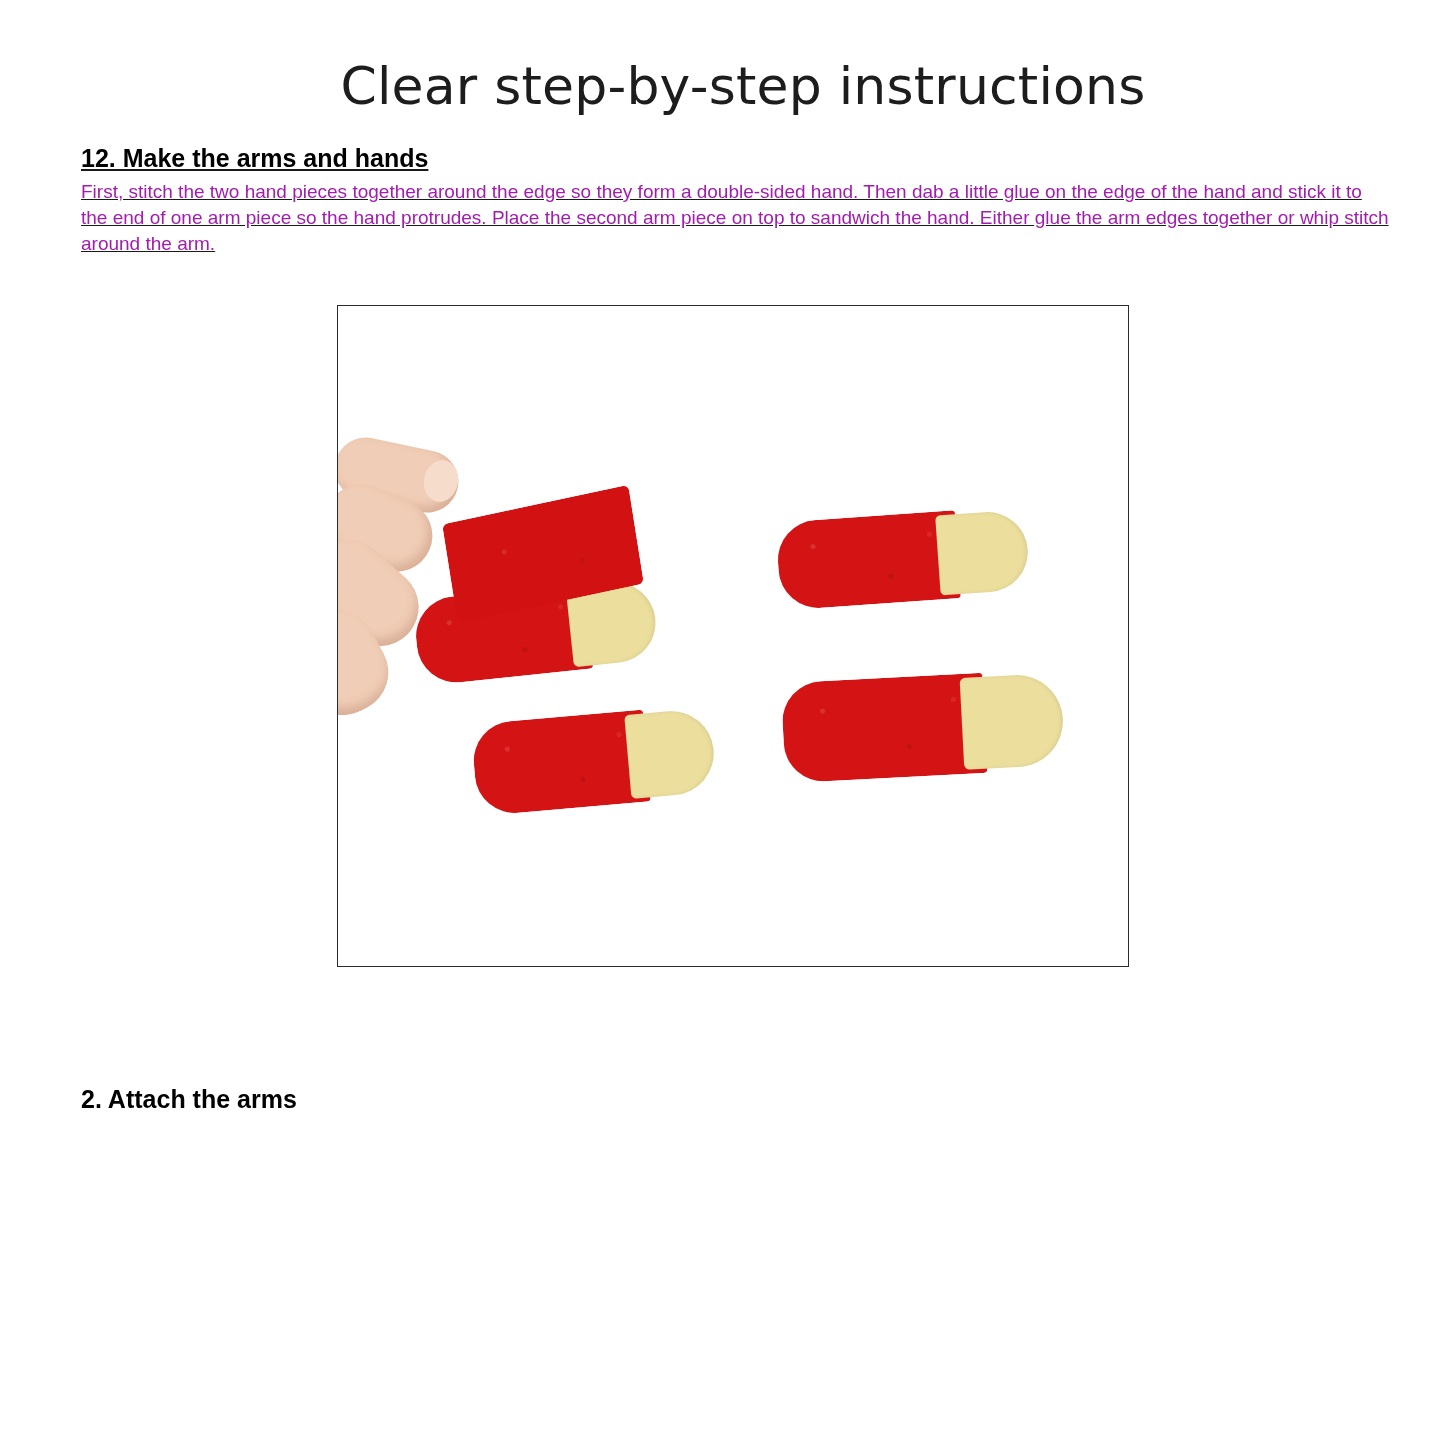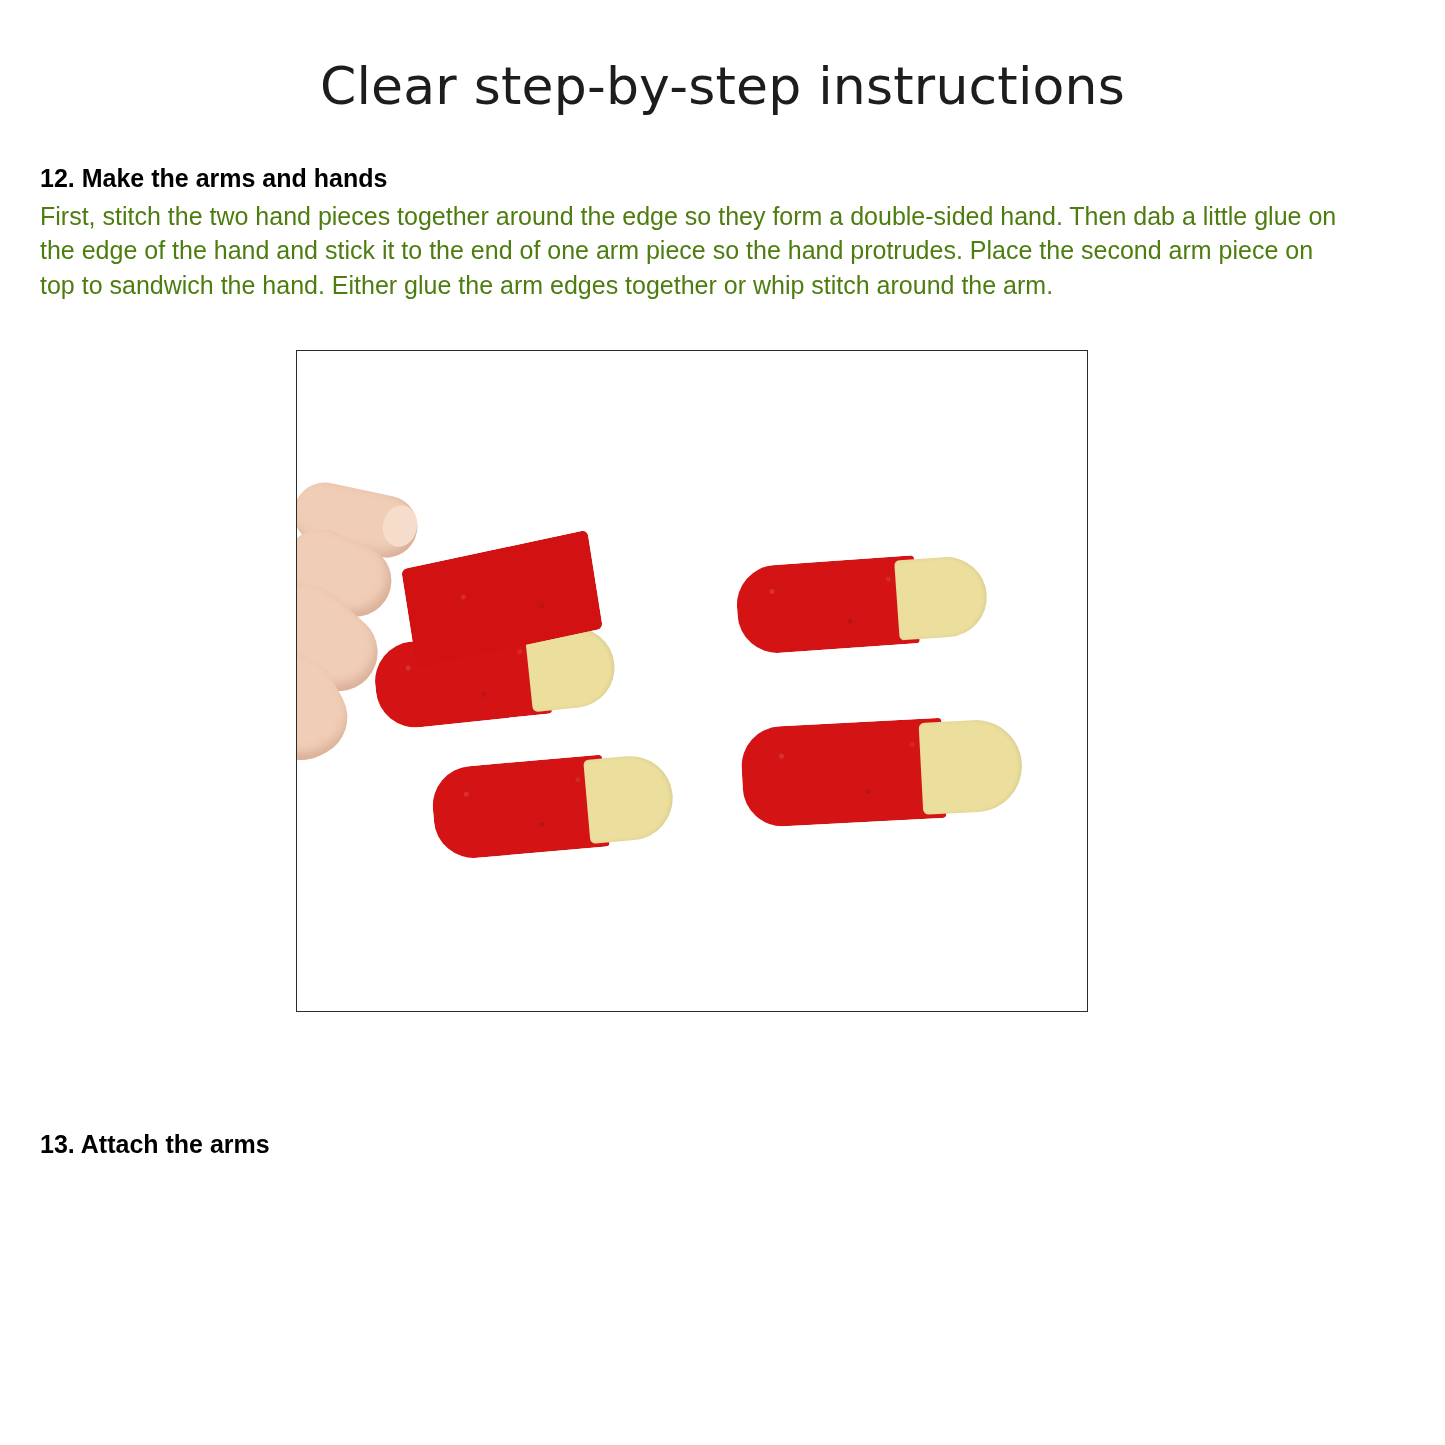--- a/index.html
+++ b/index.html
@@ -12,45 +12,47 @@
     background: #ffffff;
     font-family: "Liberation Sans", sans-serif;
     color: #1a1a1a;
     overflow: hidden;
   }
   .page {
     position: relative;
     width: 1445px;
     height: 1137px;
     box-sizing: border-box;
+    padding-left: 41px;
   }
   .page-title {
     text-align: center;
     font-size: 52px;
     font-weight: 400;
     color: #1d1d1d;
     letter-spacing: 0.2px;
     margin: 0;
     padding-top: 56px;
     font-family: "DejaVu Sans", sans-serif;
   }
   .content {
     padding: 0 40px;
-    margin-top: 48px;
+    margin-top: 28px;
+    text-decoration: underline;
   }
   .step-heading {
     font-size: 25px;
     font-weight: bold;
     color: #000000;
     margin: 0 0 6px 0;
   }
   .step-body {
-    font-size: 25px;
+    font-size: 19px;
     line-height: 1.37;
-    color: #4d7c0f;
+    color: #a21caf;
     margin: 0;
     max-width: 1310px;
   }
   .figure {
     margin: 48px 0 0 256px;
     width: 790px;
     height: 660px;
     border: 1px solid #2b2b2b;
     background: #ffffff;
     position: relative;
@@ -172,16 +174,16 @@
           <div class="finger" style="left: -40px; top: 186px; width: 104px; height: 86px; transform: rotate(62deg);"></div>
         </div>
 
       </div>
     </div>
   </div>
 
   <div class="spacer"></div>
 
   <div class="bottom-block">
-    <div class="step-heading">13. Attach the arms</div>
+    <div class="step-heading">2. Attach the arms</div>
   </div>
 
 </div>
 
 </body></html>

